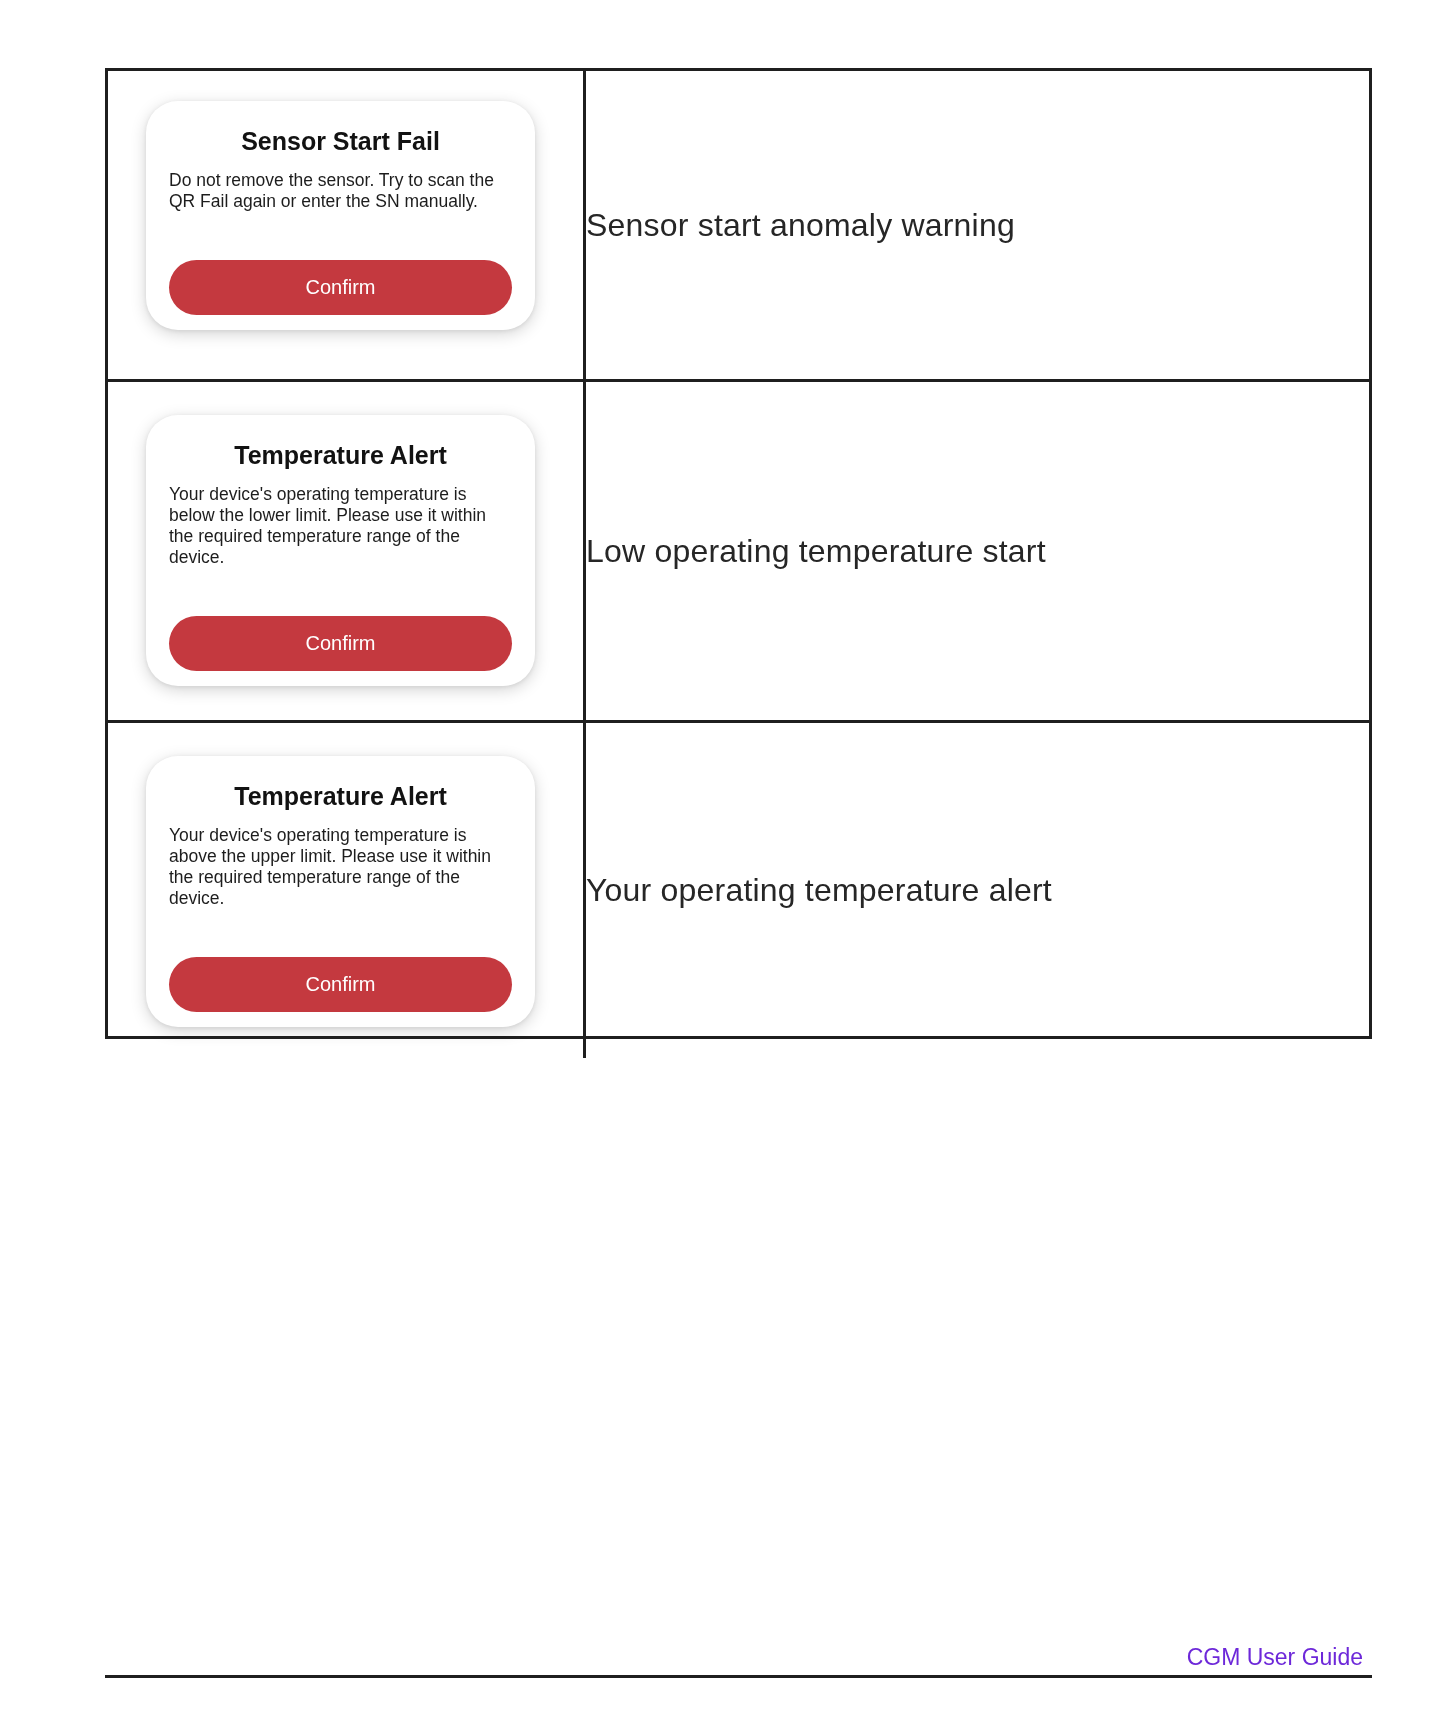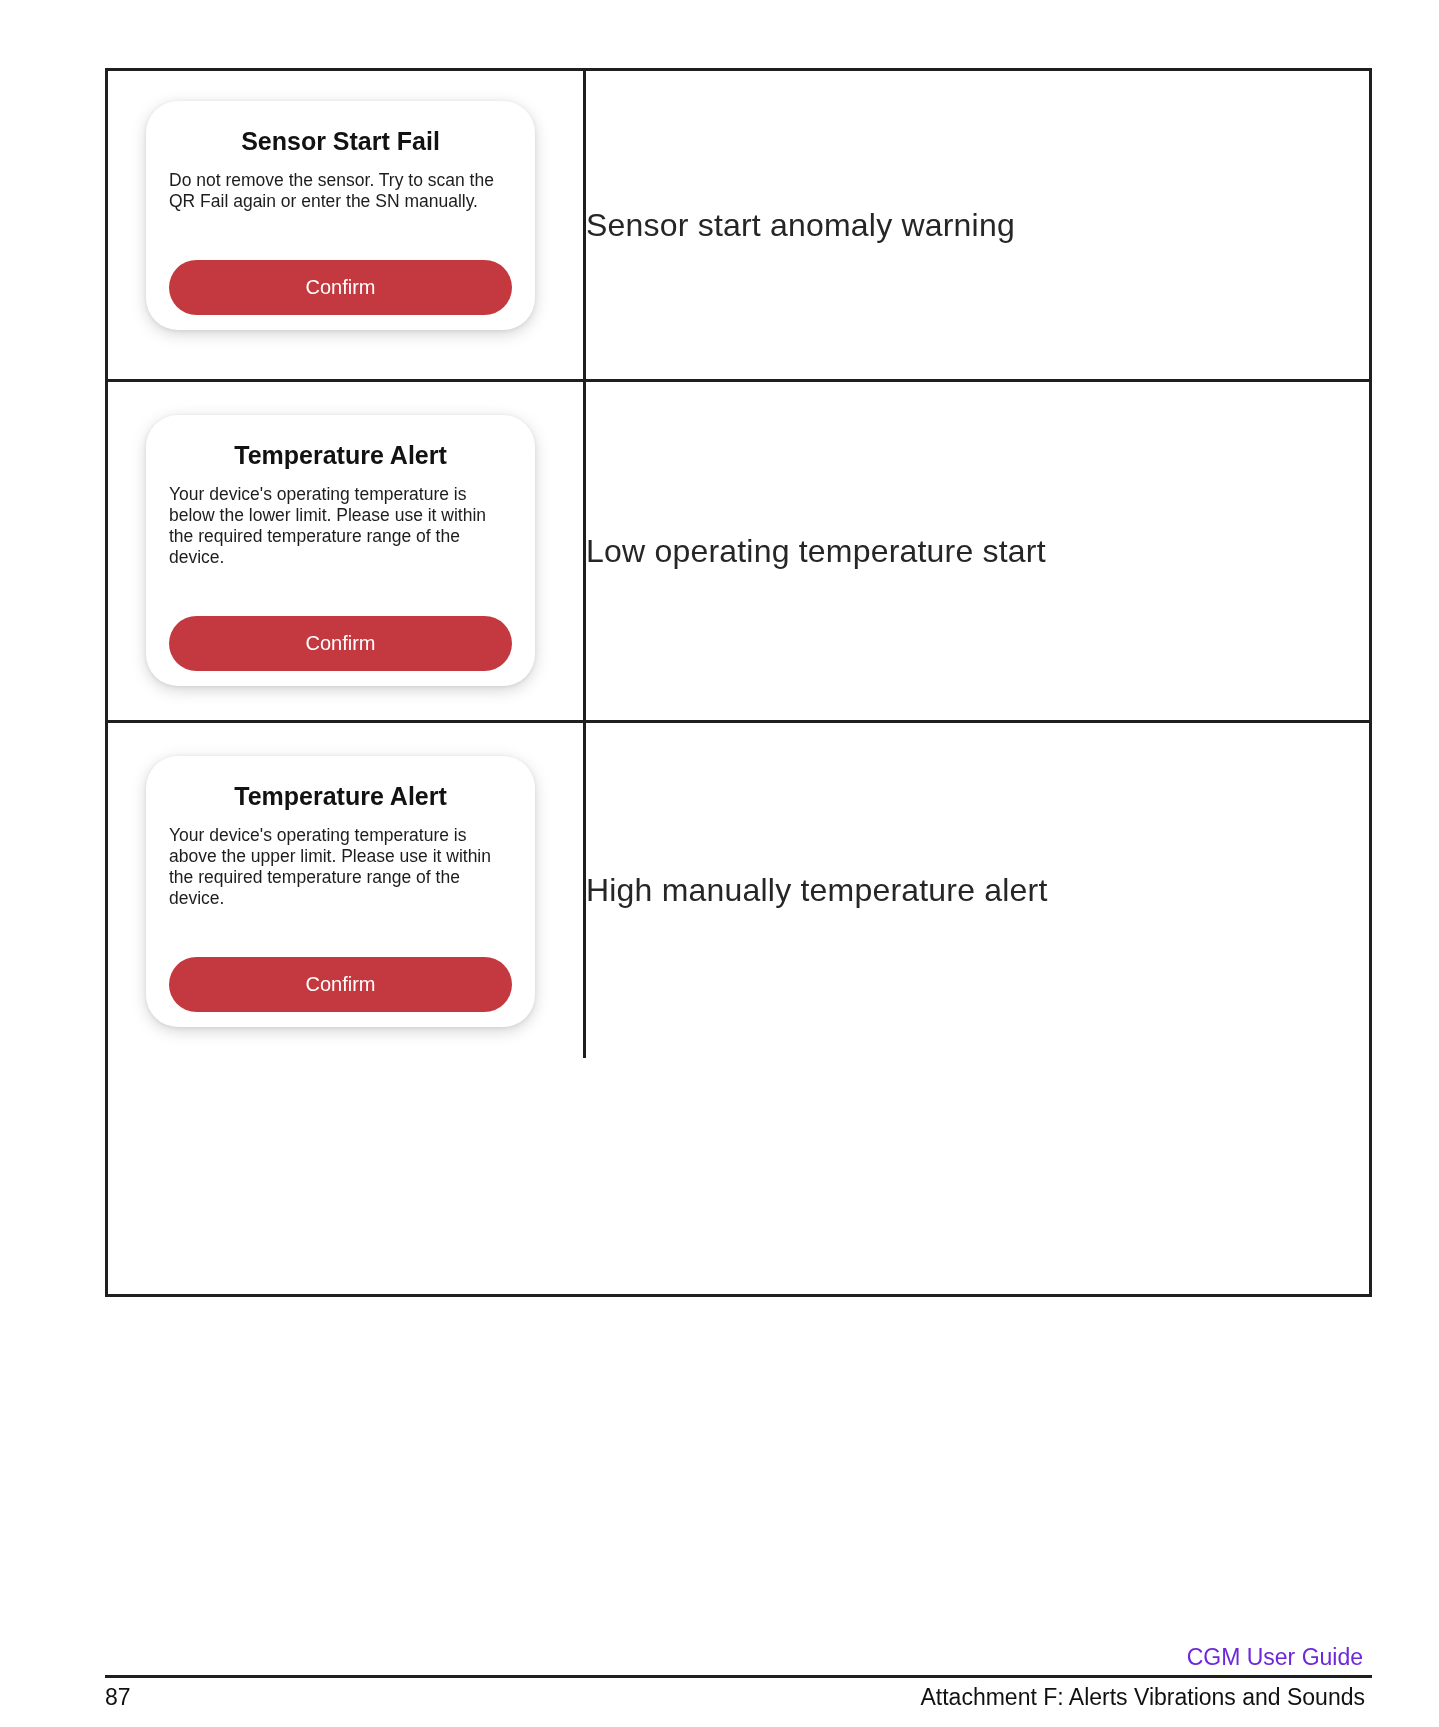--- a/index.html
+++ b/index.html
@@ -16,21 +16,21 @@
     color: #1d1d1d;
     overflow: hidden;
   }
 
   
   .alerts-table {
     position: absolute;
     left: 105px;
     top: 68px;
     width: 1267px;
-    height: 1229px;
+    height: 971px;
     border: 3px solid var(--line);
   }
   .t-row {
     display: flex;
     border-top: 3px solid var(--line);
   }
   .t-row.first { border-top: none; }
   .row-1 { height: 308px; }
   .row-2 { height: 341px; }
   .row-3 { height: 338px; }
@@ -160,26 +160,22 @@
       <div class="dialog-card">
         <div class="dialog-title">Temperature Alert</div>
         <div class="dialog-body">Your device's operating temperature is
 above the upper limit. Please use it within
 the required temperature range of the
 device.</div>
         <button class="confirm-button">Confirm</button>
       </div>
     </div>
     <div class="cell-desc">
-      <div class="desc-text">High manually temperature alert</div>
+      <div class="desc-text">Your operating temperature alert</div>
     </div>
   </div>
 
 </div>
 
 <div class="footer">
   <div class="footer-doc-title">CGM User Guide</div>
   <div class="footer-rule"></div>
-  <div class="footer-row">
-    <span class="footer-page-number">87</span>
-    <span class="footer-attachment">Attachment F: Alerts Vibrations and Sounds</span>
-  </div>
 </div>
 
 </body></html>

